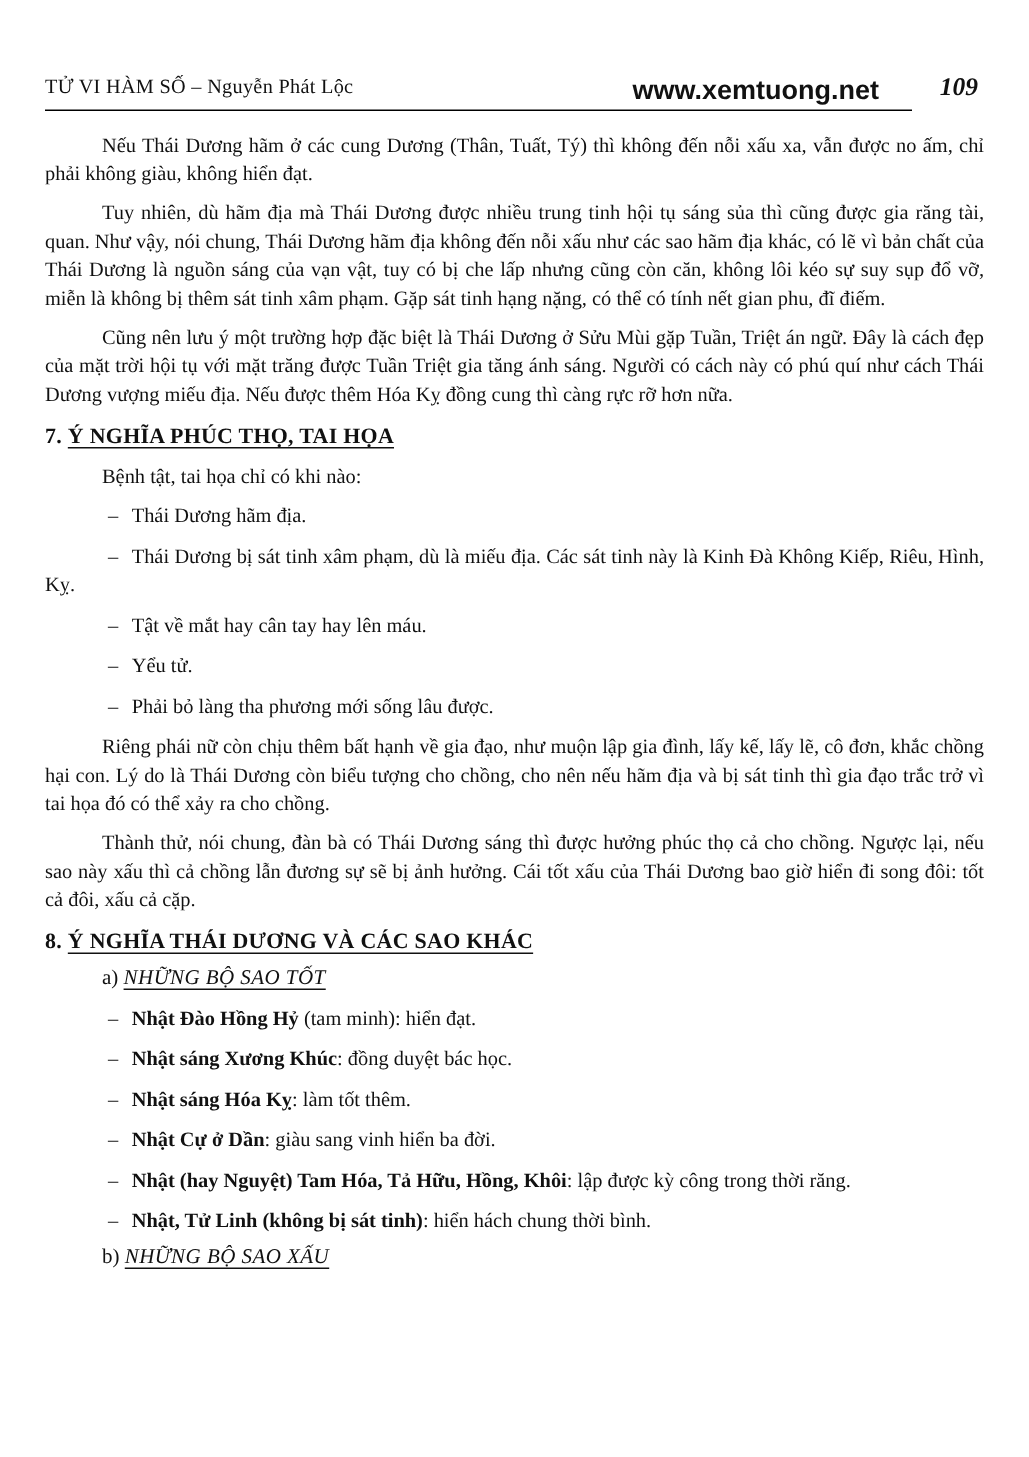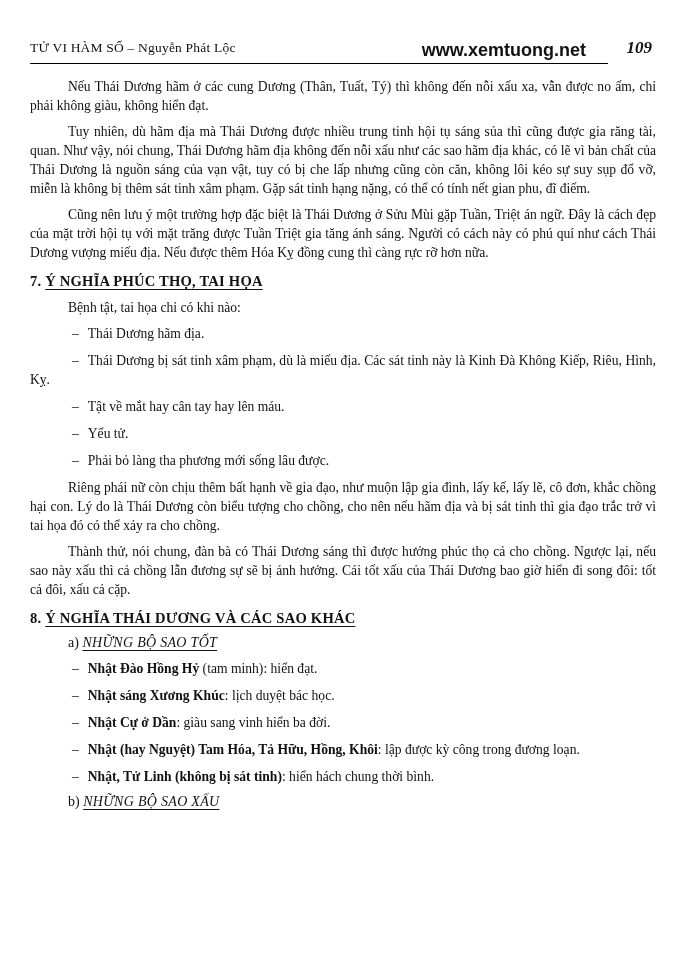--- a/index.html
+++ b/index.html
@@ -11,21 +11,21 @@
     width: 686px;
     height: 971px;
     overflow: hidden;
     color: #111111;
     font-family: "Liberation Serif", "DejaVu Serif", serif;
   }
   .page {
     box-sizing: border-box;
     width: 686px;
     height: 971px;
-    padding: 38px 30px 0 30px;
+    padding: 48px 30px 0 30px;
   }
   
   .page-header {
     position: relative;
     height: 22px;
   }
   .book-title {
     position: absolute;
     left: 0;
     top: 2px;
@@ -135,21 +135,22 @@
     <p class="list-para"><span class="dash">–</span><span>Phải bỏ làng tha phương mới sống lâu được.</span></p>
 
     <p class="para">Riêng phái nữ còn chịu thêm bất hạnh về gia đạo, như muộn lập gia đình, lấy kế, lấy lẽ, cô đơn, khắc chồng hại con. Lý do là Thái Dương còn biểu tượng cho chồng, cho nên nếu hãm địa và bị sát tinh thì gia đạo trắc trở vì tai họa đó có thể xảy ra cho chồng.</p>
     <p class="para">Thành thử, nói chung, đàn bà có Thái Dương sáng thì được hưởng phúc thọ cả cho chồng. Ngược lại, nếu sao này xấu thì cả chồng lẫn đương sự sẽ bị ảnh hưởng. Cái tốt xấu của Thái Dương bao giờ hiển đi song đôi: tốt cả đôi, xấu cả cặp.</p>
 
     <div class="section-heading"><span>8.</span> <span class="heading-label">Ý NGHĨA THÁI DƯƠNG VÀ CÁC SAO KHÁC</span></div>
 
     <div class="sub-heading"><span>a)</span> <span class="sub-label">NHỮNG BỘ SAO TỐT</span></div>
 
     <p class="list-para"><span class="dash">–</span><span class="star-name">Nhật Đào Hồng Hỷ</span><span> (tam minh): hiển đạt.</span></p>
-    <p class="list-para"><span class="dash">–</span><span class="star-name">Nhật sáng Xương Khúc</span><span>: lịch duyệt bác học.</span></p>
+    <p class="list-para"><span class="dash">–</span><span class="star-name">Nhật sáng Xương Khúc</span><span>: đồng duyệt bác học.</span></p>
+    <p class="list-para"><span class="dash">–</span><span class="star-name">Nhật sáng Hóa Kỵ</span><span>: làm tốt thêm.</span></p>
     <p class="list-para"><span class="dash">–</span><span class="star-name">Nhật Cự ở Dần</span><span>: giàu sang vinh hiển ba đời.</span></p>
-    <p class="list-para"><span class="dash">–</span><span class="star-name">Nhật (hay Nguyệt) Tam Hóa, Tả Hữu, Hồng, Khôi</span><span>: lập được kỳ công trong đương loạn.</span></p>
+    <p class="list-para"><span class="dash">–</span><span class="star-name">Nhật (hay Nguyệt) Tam Hóa, Tả Hữu, Hồng, Khôi</span><span>: lập được kỳ công trong thời răng.</span></p>
     <p class="list-para"><span class="dash">–</span><span class="star-name">Nhật, Tử Linh (không bị sát tinh)</span><span>: hiển hách chung thời bình.</span></p>
 
     <div class="sub-heading"><span>b)</span> <span class="sub-label">NHỮNG BỘ SAO XẤU</span></div>
 
   </div>
 </div>
 
 </body></html>

